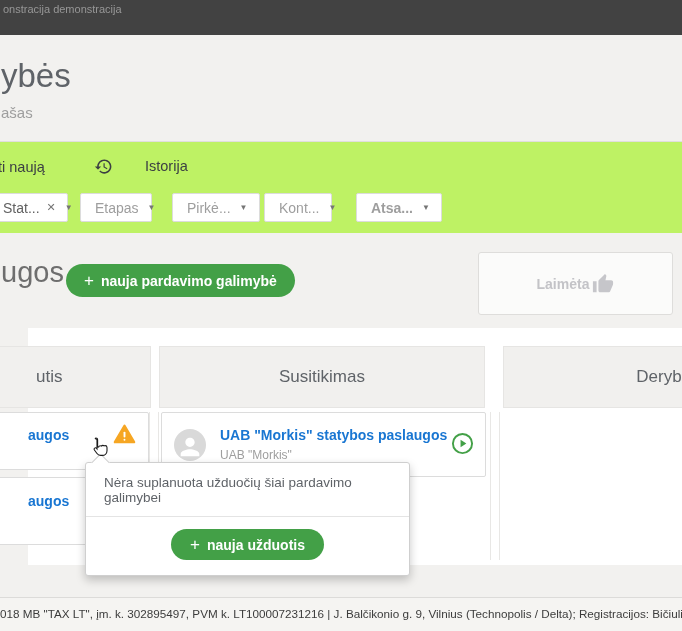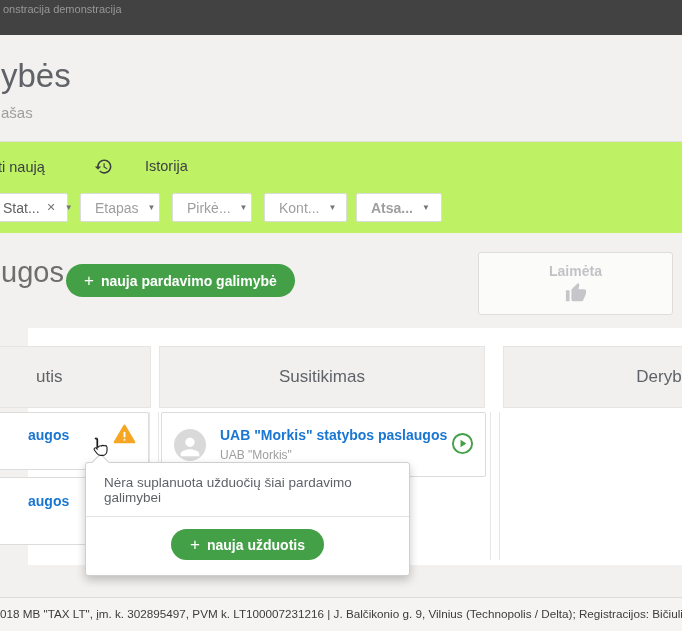--- a/index.html
+++ b/index.html
@@ -27,21 +27,21 @@
   .filter-box .clear{font-size:11px;color:#757575;margin-left:7px;cursor:pointer;}
   .f-active{color:#616161;}
 
   
   .board-title{left:1px;top:256px;font-size:29px;font-weight:400;color:#6e6e6e;}
   .pill{display:inline-flex;align-items:center;justify-content:center;gap:7px;background:#43a047;color:#fff;
     border:none;border-radius:17px;font-family:"Liberation Sans",sans-serif;font-size:14px;font-weight:700;cursor:pointer;}
   .pill .plus{font-size:17px;font-weight:400;line-height:1;}
   .new-opp{left:66px;top:264px;height:33px;padding:0 18px;}
   .won-zone{left:478px;top:252px;width:193px;height:61px;background:#fbfbfa;border:1px solid #dedddb;border-radius:3px;
-    display:flex;flex-direction:column;align-items:center;justify-content:center;gap:3px;}
+    display:flex;flex-direction:row;align-items:center;justify-content:center;gap:3px;}
   .won-label{font-size:14px;font-weight:700;color:#c3c3c7;}
 
   
   .board{left:0;top:328px;width:682px;height:237px;background:#ffffff;margin-left:28px;}
   .col-head{top:18px;height:62px;background:#f1f0ee;border:1px solid #e6e5e3;box-sizing:border-box;
     display:flex;align-items:center;justify-content:center;font-size:17px;color:#5f6368;}
   .col-head.left-cut{justify-content:flex-start;}
   .col-body{top:84px;box-sizing:border-box;}
   .card{background:#fff;border:1px solid #dcdcdc;border-radius:2px;box-sizing:border-box;position:relative;cursor:pointer;}
   .link{color:#1976d2;font-size:14px;font-weight:700;text-decoration:none;cursor:pointer;}
@@ -86,29 +86,29 @@
           </svg>
       </span>
       <span>Istorija</span>
     </div>
 
     <div class="abs filter-box f-active" style="left:-12px;width:80px;">
       <span>Stat...</span>
       <span class="clear">✕</span>
       <span class="caret">▼</span>
     </div>
-    <div class="abs filter-box" style="left:80px;width:80px;">
+    <div class="abs filter-box" style="left:80px;width:72px;">
       <span>Etapas</span>
       <span class="caret">▼</span>
     </div>
-    <div class="abs filter-box" style="left:172px;width:80px;">
+    <div class="abs filter-box" style="left:172px;width:88px;">
       <span>Pirkė...</span>
       <span class="caret">▼</span>
     </div>
-    <div class="abs filter-box" style="left:264px;width:83px;">
+    <div class="abs filter-box" style="left:264px;width:68px;">
       <span>Kont...</span>
       <span class="caret">▼</span>
     </div>
     <div class="abs filter-box" style="left:356px;width:86px;font-weight:bold;">
       <span>Atsa...</span>
       <span class="caret">▼</span>
     </div>
   </div>
 
   <div class="abs board-title">ugos</div>

